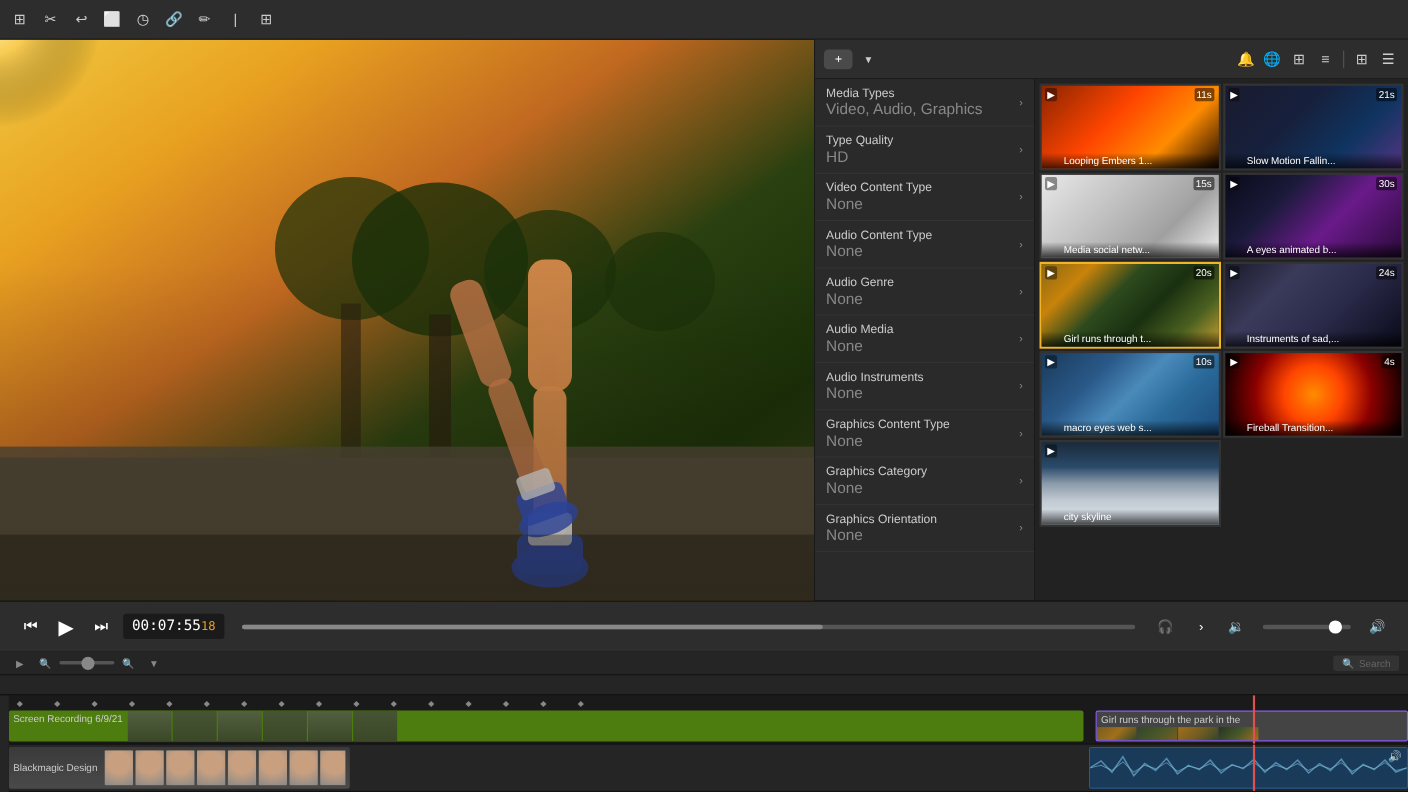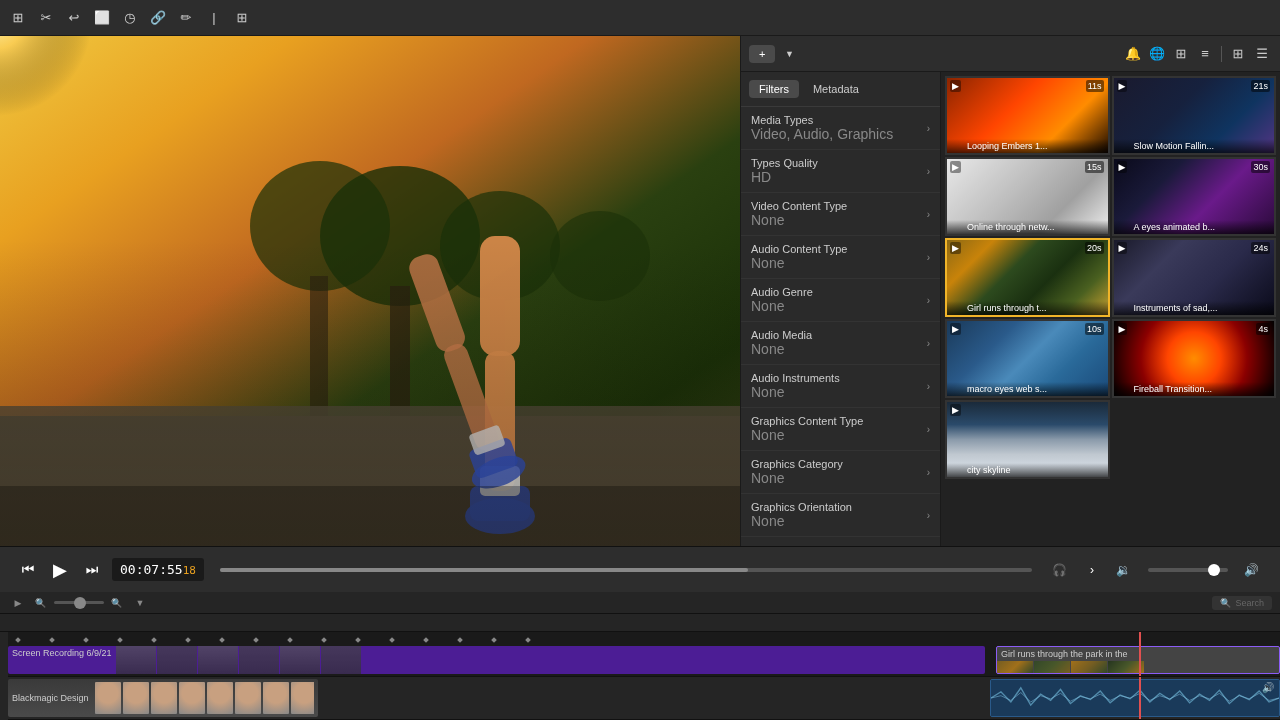--- a/index.html
+++ b/index.html
@@ -418,36 +418,32 @@
         <div class="toolbar-icon">≡</div>
         <div style="width:1px;height:16px;background:#555;margin:0 2px;"></div>
         <div class="toolbar-icon">⊞</div>
         <div class="toolbar-icon">☰</div>
       </div>
     </div>
 
     <div class="right-body">
 
       <div class="filters-panel">
-        <div class="filters-tabs">
-          <button class="filter-tab active">Filters</button>
-          <button class="filter-tab">Metadata</button>
-        </div>
 
         <div class="filter-item">
           <div class="filter-item-left">
             <span class="filter-item-label">Media Types</span>
             <span class="filter-item-value">Video, Audio, Graphics</span>
           </div>
           <span class="filter-item-arrow">›</span>
         </div>
 
         <div class="filter-item">
           <div class="filter-item-left">
-            <span class="filter-item-label">Types Quality</span>
+            <span class="filter-item-label">Type Quality</span>
             <span class="filter-item-value">HD</span>
           </div>
           <span class="filter-item-arrow">›</span>
         </div>
 
         <div class="filter-item">
           <div class="filter-item-left">
             <span class="filter-item-label">Video Content Type</span>
             <span class="filter-item-value">None</span>
           </div>
@@ -524,21 +520,21 @@
           <div class="media-thumb-bg thumb-slow-motion"></div>
           <div class="media-thumb-icon">▶</div>
           <div class="media-thumb-duration">21s</div>
           <div class="media-thumb-label">Slow Motion Fallin...</div>
         </div>
 
         <div class="media-thumb">
           <div class="media-thumb-bg thumb-online-social"></div>
           <div class="media-thumb-icon">▶</div>
           <div class="media-thumb-duration">15s</div>
-          <div class="media-thumb-label">Online through netw...</div>
+          <div class="media-thumb-label">Media social netw...</div>
         </div>
 
         <div class="media-thumb">
           <div class="media-thumb-bg thumb-slow-animated"></div>
           <div class="media-thumb-icon">▶</div>
           <div class="media-thumb-duration">30s</div>
           <div class="media-thumb-label">A eyes animated b...</div>
         </div>
 
         <div class="media-thumb selected">
@@ -670,21 +666,21 @@
           <div style="width:4px;height:4px;background:#888;border-radius:50;transform:rotate(45deg);"></div>
           <div style="width:4px;height:4px;background:#888;border-radius:50;transform:rotate(45deg);"></div>
           <div style="width:4px;height:4px;background:#888;border-radius:50;transform:rotate(45deg);"></div>
           <div style="width:4px;height:4px;background:#888;border-radius:50;transform:rotate(45deg);"></div>
           <div style="width:4px;height:4px;background:#888;border-radius:50;transform:rotate(45deg);"></div>
           <div style="width:4px;height:4px;background:#888;border-radius:50;transform:rotate(45deg);"></div>
           <div style="width:4px;height:4px;background:#888;border-radius:50;transform:rotate(45deg);"></div>
           <div style="width:4px;height:4px;background:#888;border-radius:50;transform:rotate(45deg);"></div>
         </div>
 
-        <div style="position:absolute;left:0;right:295px;top:14px;bottom:2px;border-radius:2px;overflow:hidden;display:flex;background:#4c1d95;">
+        <div style="position:absolute;left:0;right:295px;top:14px;bottom:2px;border-radius:2px;overflow:hidden;display:flex;background:#4d7c0f;">
           <div style="padding:2px 4px;font-size:9px;color:#ccc;white-space:nowrap;">Screen Recording 6/9/21</div>
 
           <div style="flex:1;display:flex;gap:1px;overflow:hidden;opacity:0.7;">
             <div style="width:40px;height:100%;background:linear-gradient(to bottom,#555,#333);flex-shrink:0;"></div>
             <div style="width:40px;height:100%;background:linear-gradient(to bottom,#444,#333);flex-shrink:0;"></div>
             <div style="width:40px;height:100%;background:linear-gradient(to bottom,#555,#333);flex-shrink:0;"></div>
             <div style="width:40px;height:100%;background:linear-gradient(to bottom,#444,#333);flex-shrink:0;"></div>
             <div style="width:40px;height:100%;background:linear-gradient(to bottom,#555,#333);flex-shrink:0;"></div>
             <div style="width:40px;height:100%;background:linear-gradient(to bottom,#444,#333);flex-shrink:0;"></div>
           </div>

